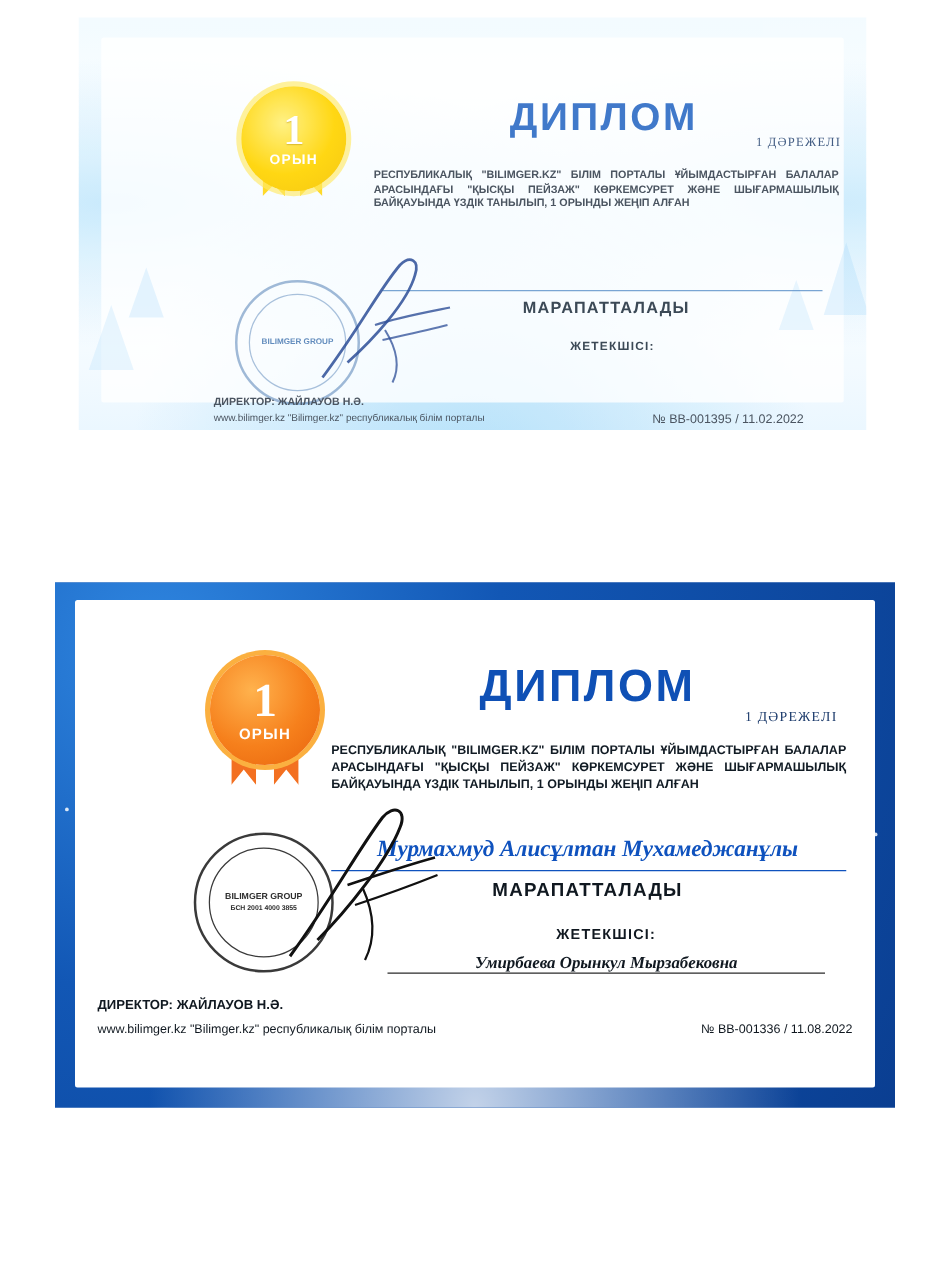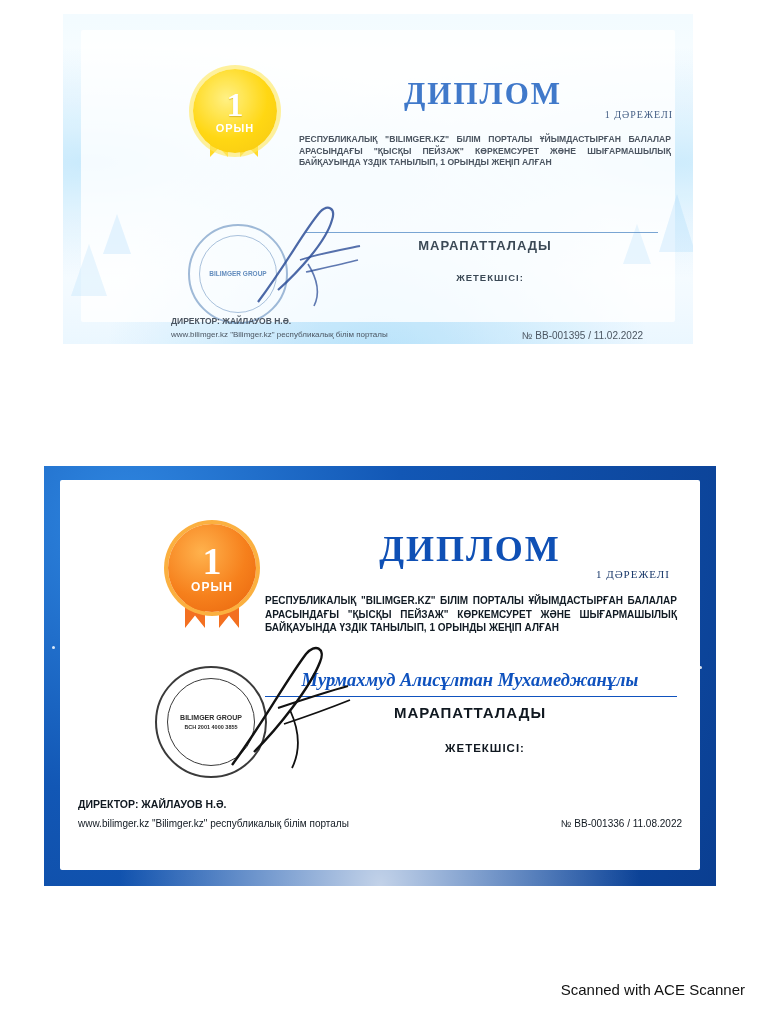--- a/index.html
+++ b/index.html
@@ -83,21 +83,21 @@
   }
 
   
   .content { position: absolute; left: 0; top: 0; right: 0; bottom: 0; }
 
   .title {
     position: absolute;
     text-align: center;
     font-weight: bold;
     letter-spacing: 2px;
-    font-family: Liberation Serif, serif;
+    font-family: Liberation Sans, sans-serif;
   }
   .subtitle {
     position: absolute;
     text-align: right;
     letter-spacing: 1px;
     font-family: Liberation Serif, serif;
   }
   .body-text {
     position: absolute;
     text-align: justify;
@@ -285,20 +285,21 @@
         <div class="subtitle" style="left:210px; top:88px; width:400px; font-size:11px; color:#1b3a6b;">1 ДӘРЕЖЕЛІ</div>
 
         <div class="body-text" style="left:205px; top:114px; width:412px; font-size:10px; color:#111b24;">РЕСПУБЛИКАЛЫҚ "BILIMGER.KZ" БІЛІМ ПОРТАЛЫ ҰЙЫМДАСТЫРҒАН БАЛАЛАР АРАСЫНДАҒЫ "ҚЫСҚЫ ПЕЙЗАЖ" КӨРКЕМСУРЕТ ЖӘНЕ ШЫҒАРМАШЫЛЫҚ БАЙҚАУЫНДА ҮЗДІК ТАНЫЛЫП, 1 ОРЫНДЫ ЖЕҢІП АЛҒАН</div>
 
         <div class="recipient" style="left:190px; top:190px; width:440px; font-size:18.5px; color:#0f52be;">Мурмахмуд Алисұлтан Мухамеджанұлы</div>
         <div class="hairline" style="left:205px; top:216px; width:412px; background:#0f52be;"></div>
 
         <div class="awarded" style="left:190px; top:224px; width:440px; font-size:15px; color:#101820;">МАРАПАТТАЛАДЫ</div>
 
         <div class="supervisor-label" style="left:250px; top:262px; width:350px; font-size:11.5px; color:#101820;">ЖЕТЕКШІСІ:</div>
+        <div class="supervisor-name" style="left:250px; top:282px; width:350px; font-size:13.5px; color:#101820;">Умирбаева Орынкул Мырзабековна</div>
 
         <div class="stamp" style="left:95px; top:186px; width:108px; height:108px; border:2px solid #3a3a3a;">
           <div class="ring2" style="left:10px; top:10px; right:10px; bottom:10px; border:1.5px solid #3a3a3a;"></div>
           <div class="stamp-text" style="font-size:7px; color:#2d2d2d; width:76px;">
             <div style="margin-bottom:3px;">BILIMGER GROUP</div>
             <div style="font-size:5.5px;">БСН 2001 4000 3855</div>
           </div>
         </div>
 
         <svg class="sig" style="left:160px; top:160px;" width="150" height="140" viewBox="0 0 150 140">
@@ -314,14 +315,13 @@
       </div>
     </div>
   </div>
 
   <svg style="position:absolute; left:44px; top:856px; width:672px; height:110px;" viewBox="0 0 672 110" preserveAspectRatio="none">
     <path d="M0 40 C 120 10, 240 60, 360 40 C 470 22, 580 60, 672 38 L672 110 L0 110 Z" fill="#ffffff" opacity="0.25"></path>
     <path d="M0 70 C 140 40, 260 86, 380 66 C 500 46, 590 86, 672 66 L672 110 L0 110 Z" fill="#ffffff" opacity="0.5"></path>
     <path d="M0 96 C 160 74, 300 108, 440 92 C 550 80, 610 100, 672 92 L672 110 L0 110 Z" fill="#ffffff" opacity="0.9"></path>
   </svg>
 
-  <div class="footer-note">Scanned with ACE Scanner</div>
 </div>
 
 </body></html>

